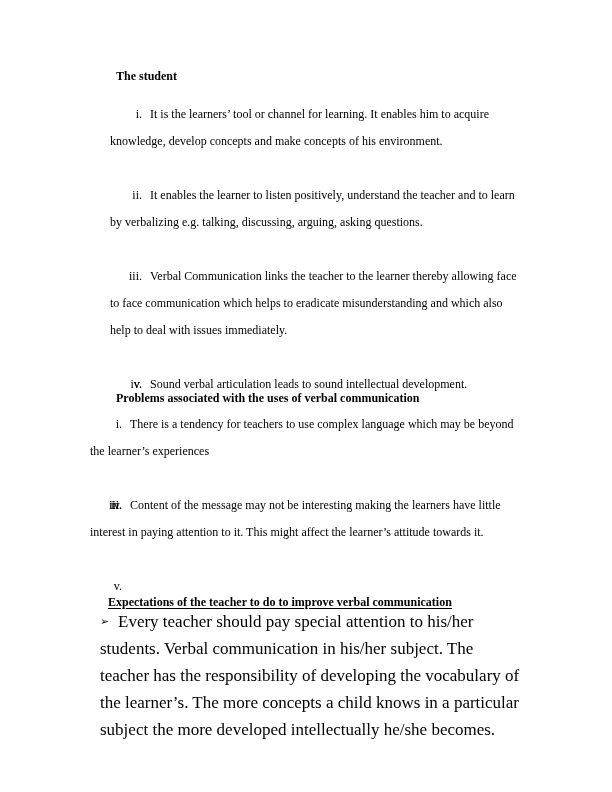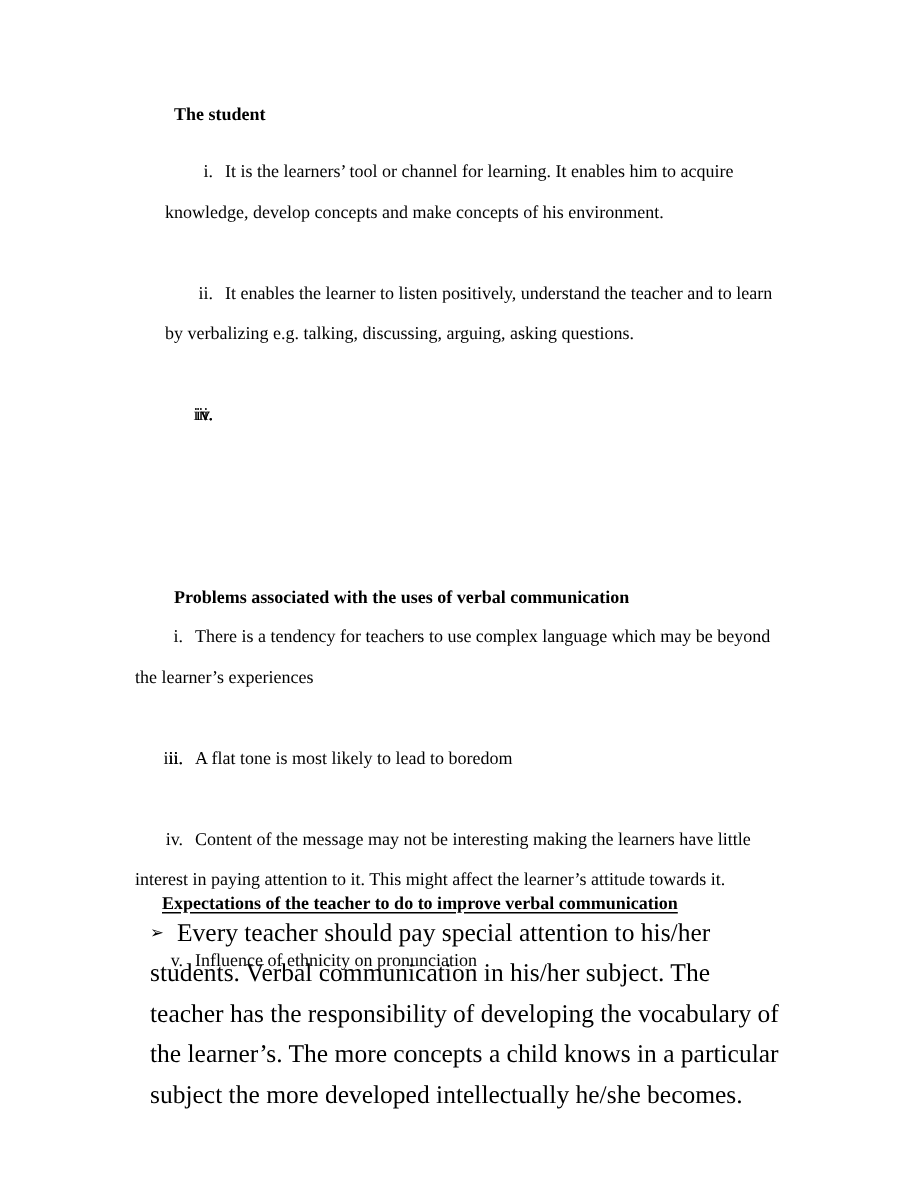--- a/index.html
+++ b/index.html
@@ -133,50 +133,50 @@
     <li>
       <span class="marker">i.</span>
       <span class="body">It is the learners’ tool or channel for learning. It enables him to acquire knowledge, develop concepts and make concepts of his environment.</span>
     </li>
     <li>
       <span class="marker">ii.</span>
       <span class="body">It enables the learner to listen positively, understand the teacher and to learn by verbalizing e.g. talking, discussing, arguing, asking questions.</span>
     </li>
     <li>
       <span class="marker">iii.</span>
+      <span class="body">Verbal Communication links the teacher to the learner thereby allowing face to face communication which helps to eradicate misunderstanding and which also help to deal with issues immediately.</span>
     </li>
     <li>
       <span class="marker">iv.</span>
     </li>
     <li>
       <span class="marker">v.</span>
+      <span class="body">Sound verbal articulation leads to sound intellectual development.</span>
     </li>
   </ol>
 
   <div class="heading" style="left:116px; top:390px;text-align:center;">Problems associated with the uses of verbal communication</div>
 
   <ol class="rlist" id="list-problems">
     <li>
       <span class="marker">i.</span>
       <span class="body">There is a tendency for teachers to use complex language which may be beyond the learner’s experiences</span>
     </li>
     <li>
       <span class="marker">ii.</span>
     </li>
     <li>
       <span class="marker">iii.</span>
-      <span class="body">A flat tone is most likely to lead to boredom</span>
     </li>
     <li>
       <span class="marker">iv.</span>
       <span class="body">Content of the message may not be interesting making the learners have little interest in paying attention to it. This might affect the learner’s attitude towards it.</span>
     </li>
     <li>
       <span class="marker">v.</span>
-      <span class="body">Influence of ethnicity on pronunciation</span>
     </li>
   </ol>
 
   <div class="heading underlined" style="left:108px; top:594px;">Expectations of the teacher to do to improve verbal communication</div>
 
   <ul class="arrow-list" id="para-expectations">
     <li>
       <span class="arrow">➢</span>
       <span class="body">Every teacher should pay special attention to his/her students. Verbal communication in his/her subject. The teacher has the responsibility of developing the vocabulary of the learner’s. The more concepts a child knows in a particular subject the more developed intellectually he/she becomes.</span>
     </li>

